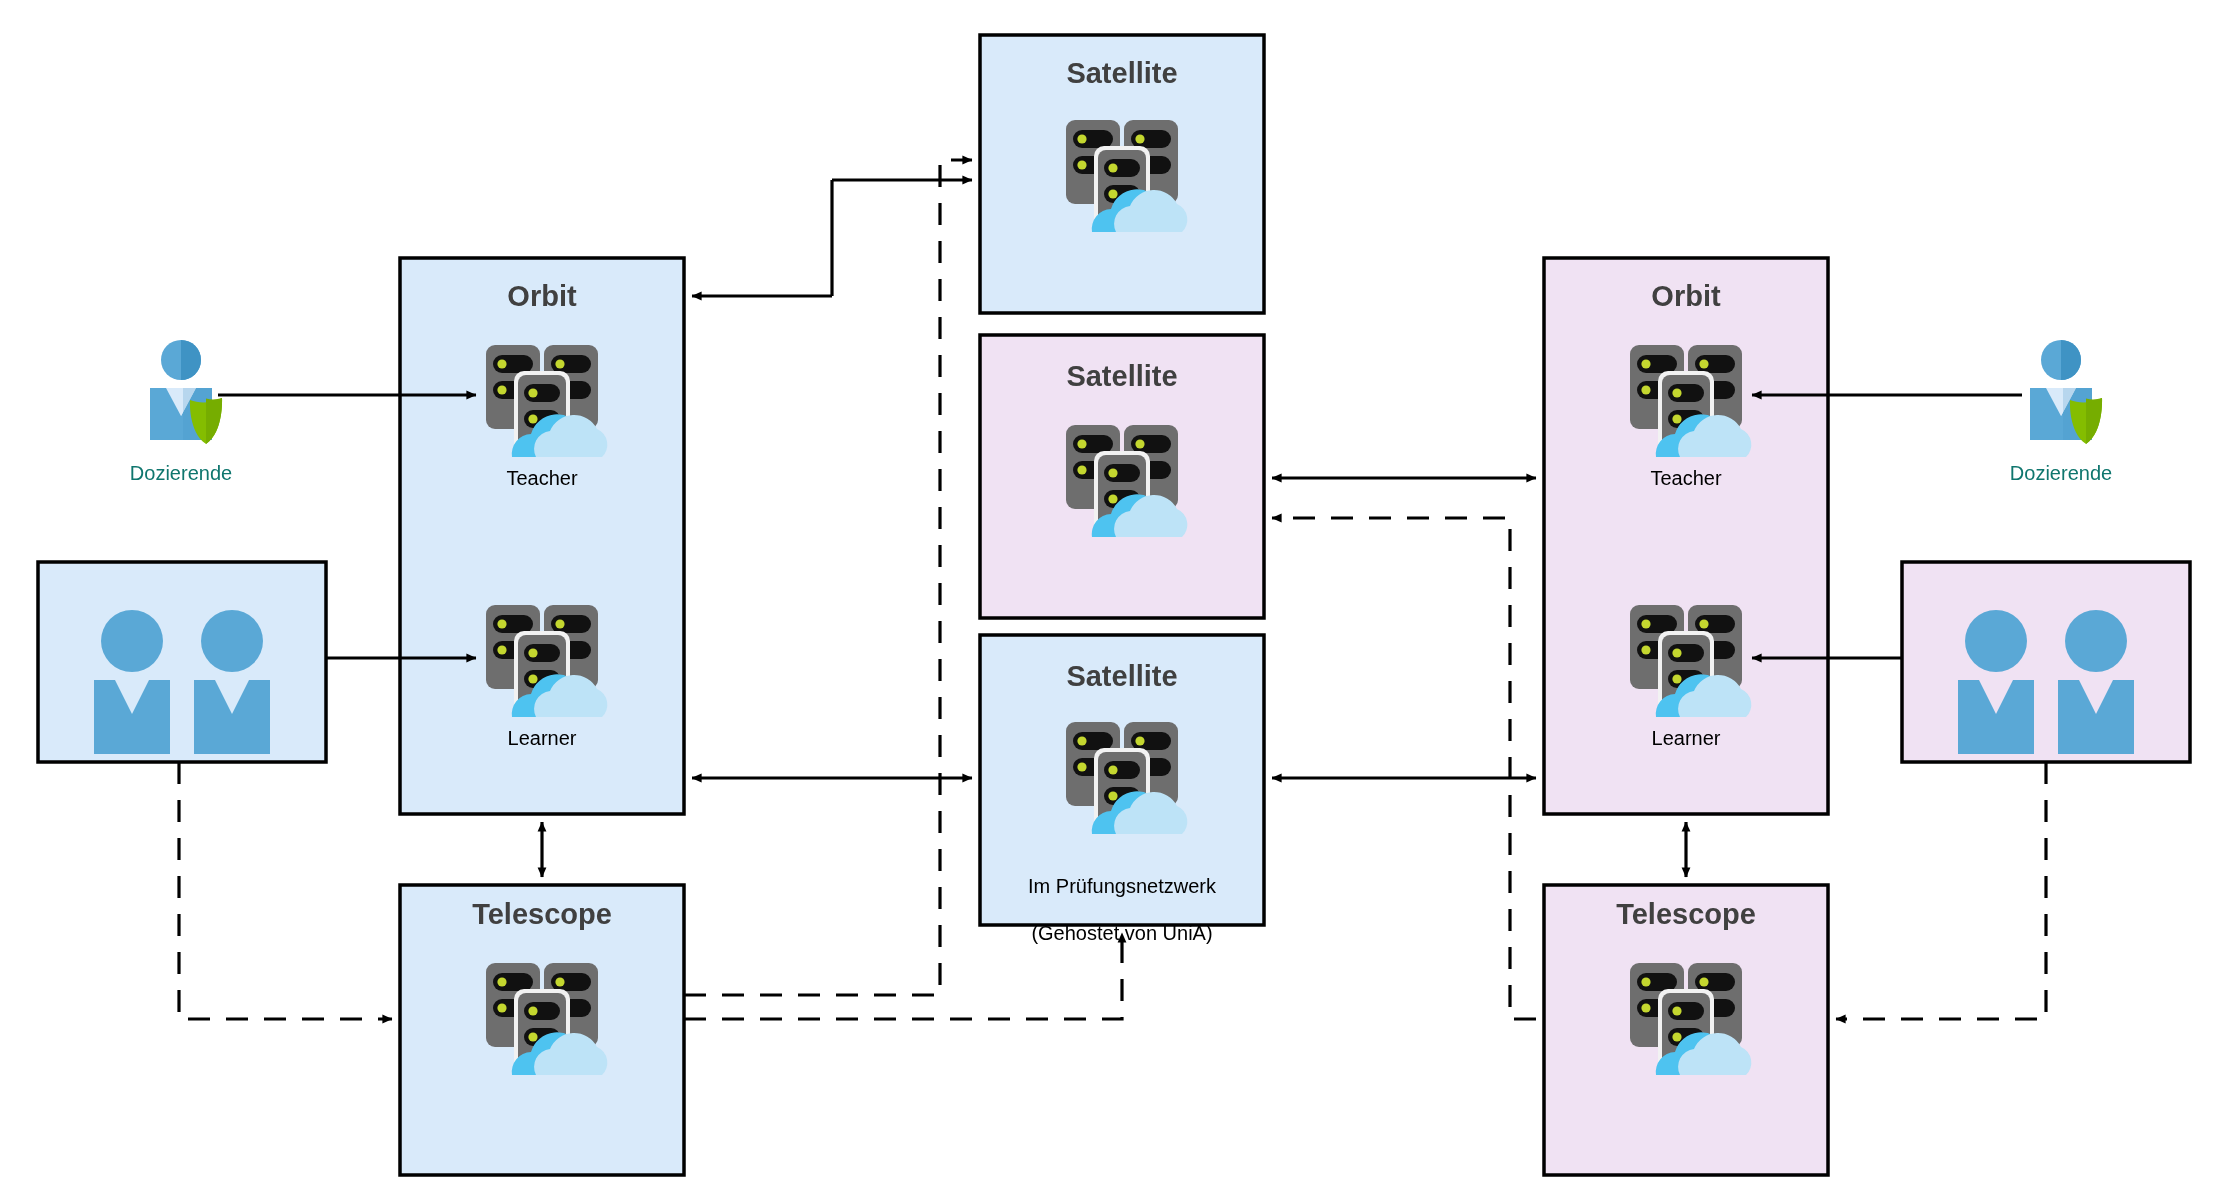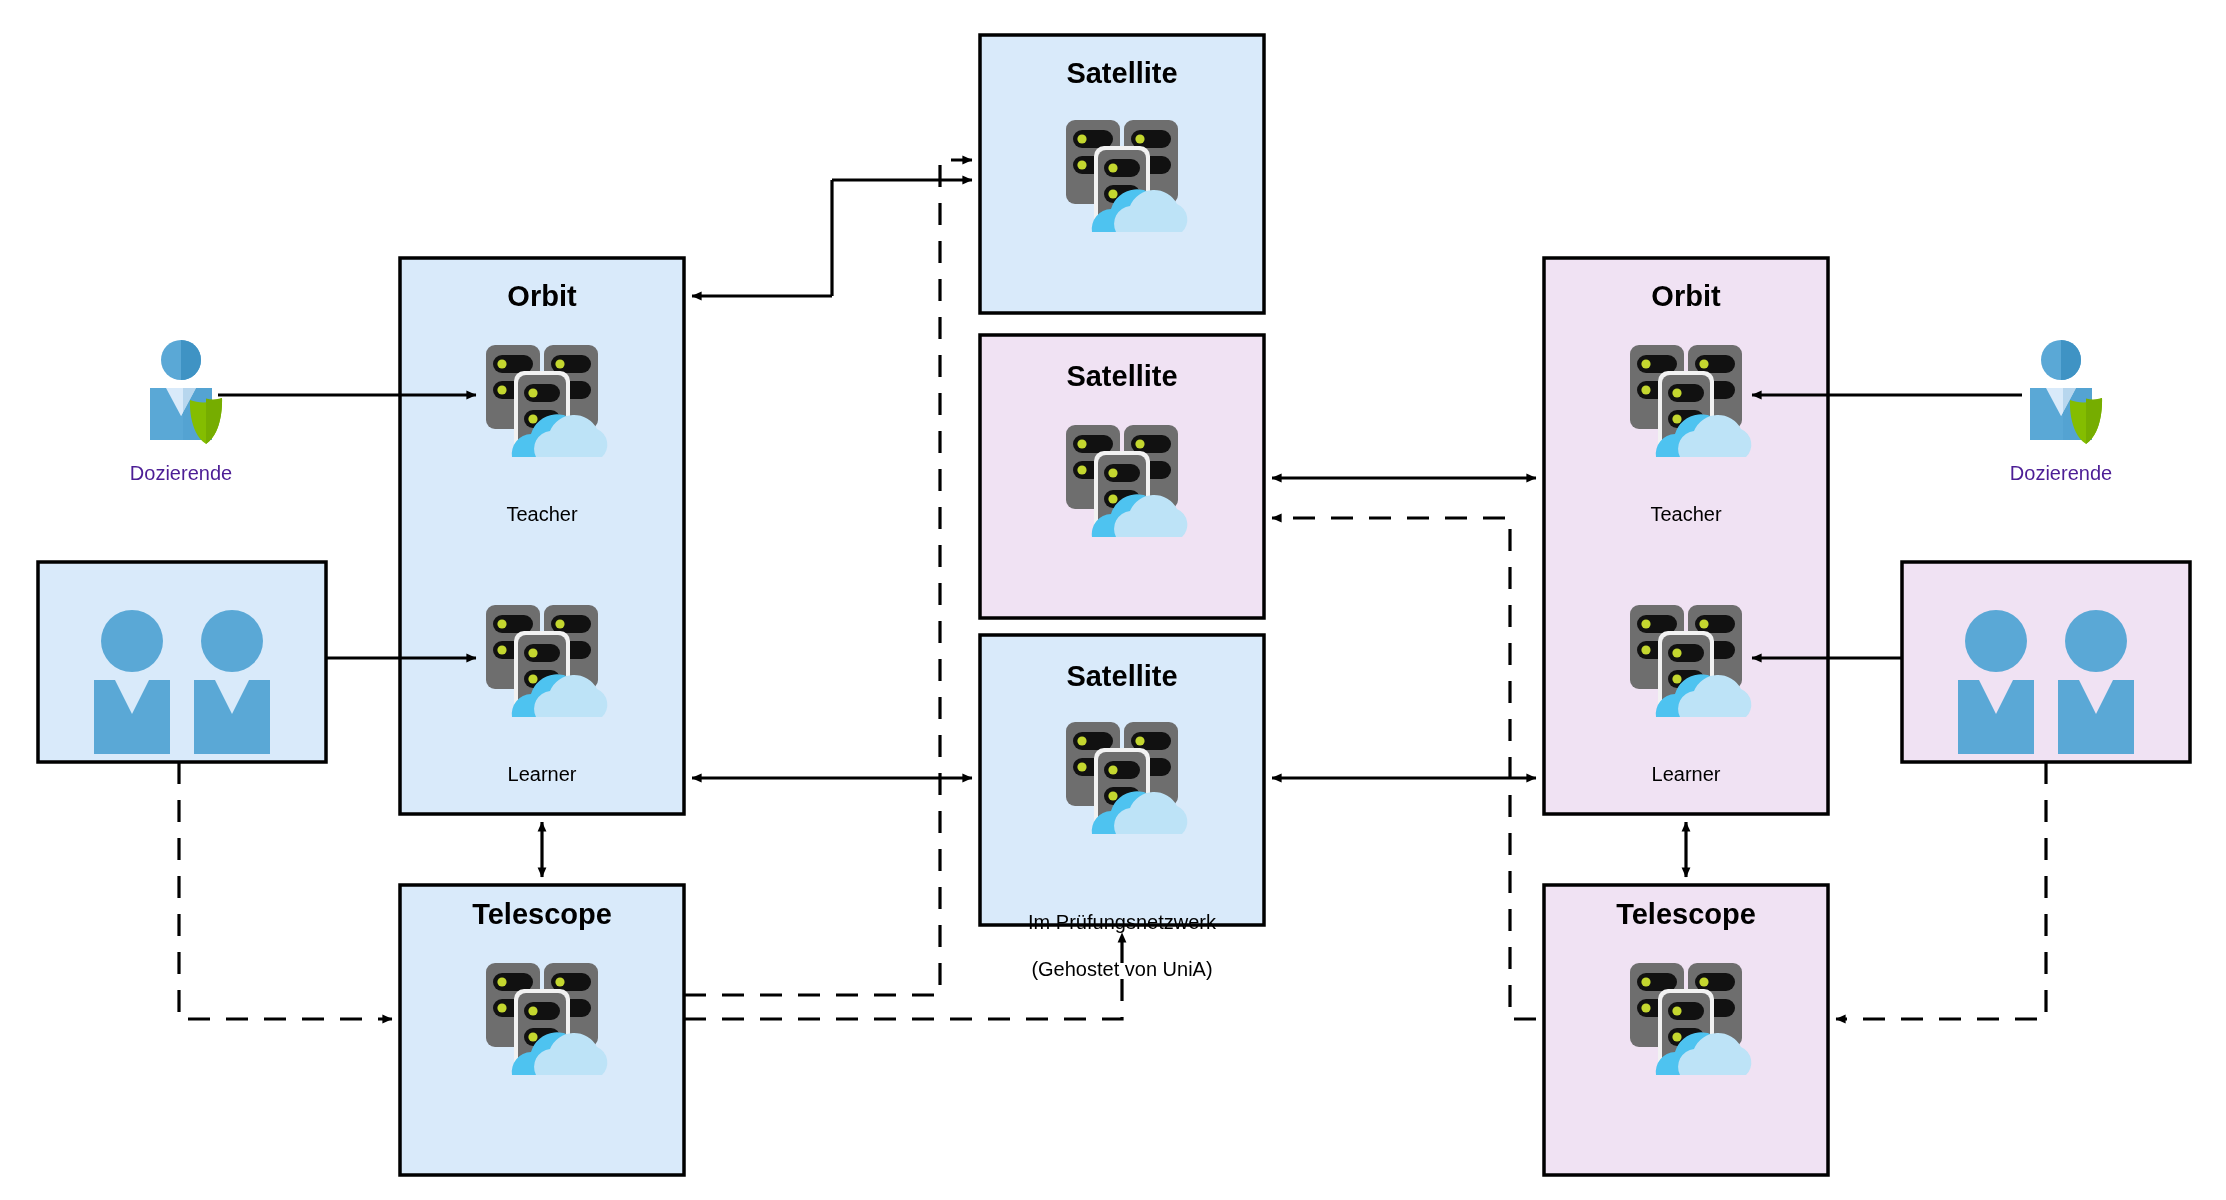--- a/index.html
+++ b/index.html
@@ -24,39 +24,38 @@
     left: 0;
     top: 0;
     width: 2226px;
     height: 1200px;
   }
   .box-title {
     position: absolute;
     text-align: center;
     font-weight: bold;
     font-size: 29px;
-    color: #000000;
+    color: #404040;
     white-space: nowrap;
     pointer-events: none;
   }
   .node-label {
     position: absolute;
     text-align: center;
     font-size: 20px;
     color: #000000;
     white-space: nowrap;
     line-height: 1.28;
     pointer-events: none;
-    margin-top: 36px;
   }
   .actor-label {
     position: absolute;
     text-align: center;
     font-size: 20px;
-    color: #4c1d95;
+    color: #0f766e;
     white-space: nowrap;
     pointer-events: none;
   }
 </style>
 </head>
 <body>
 
 <div id="canvas">
 
   <svg class="svg-layer" viewBox="0 0 2226 1200">

